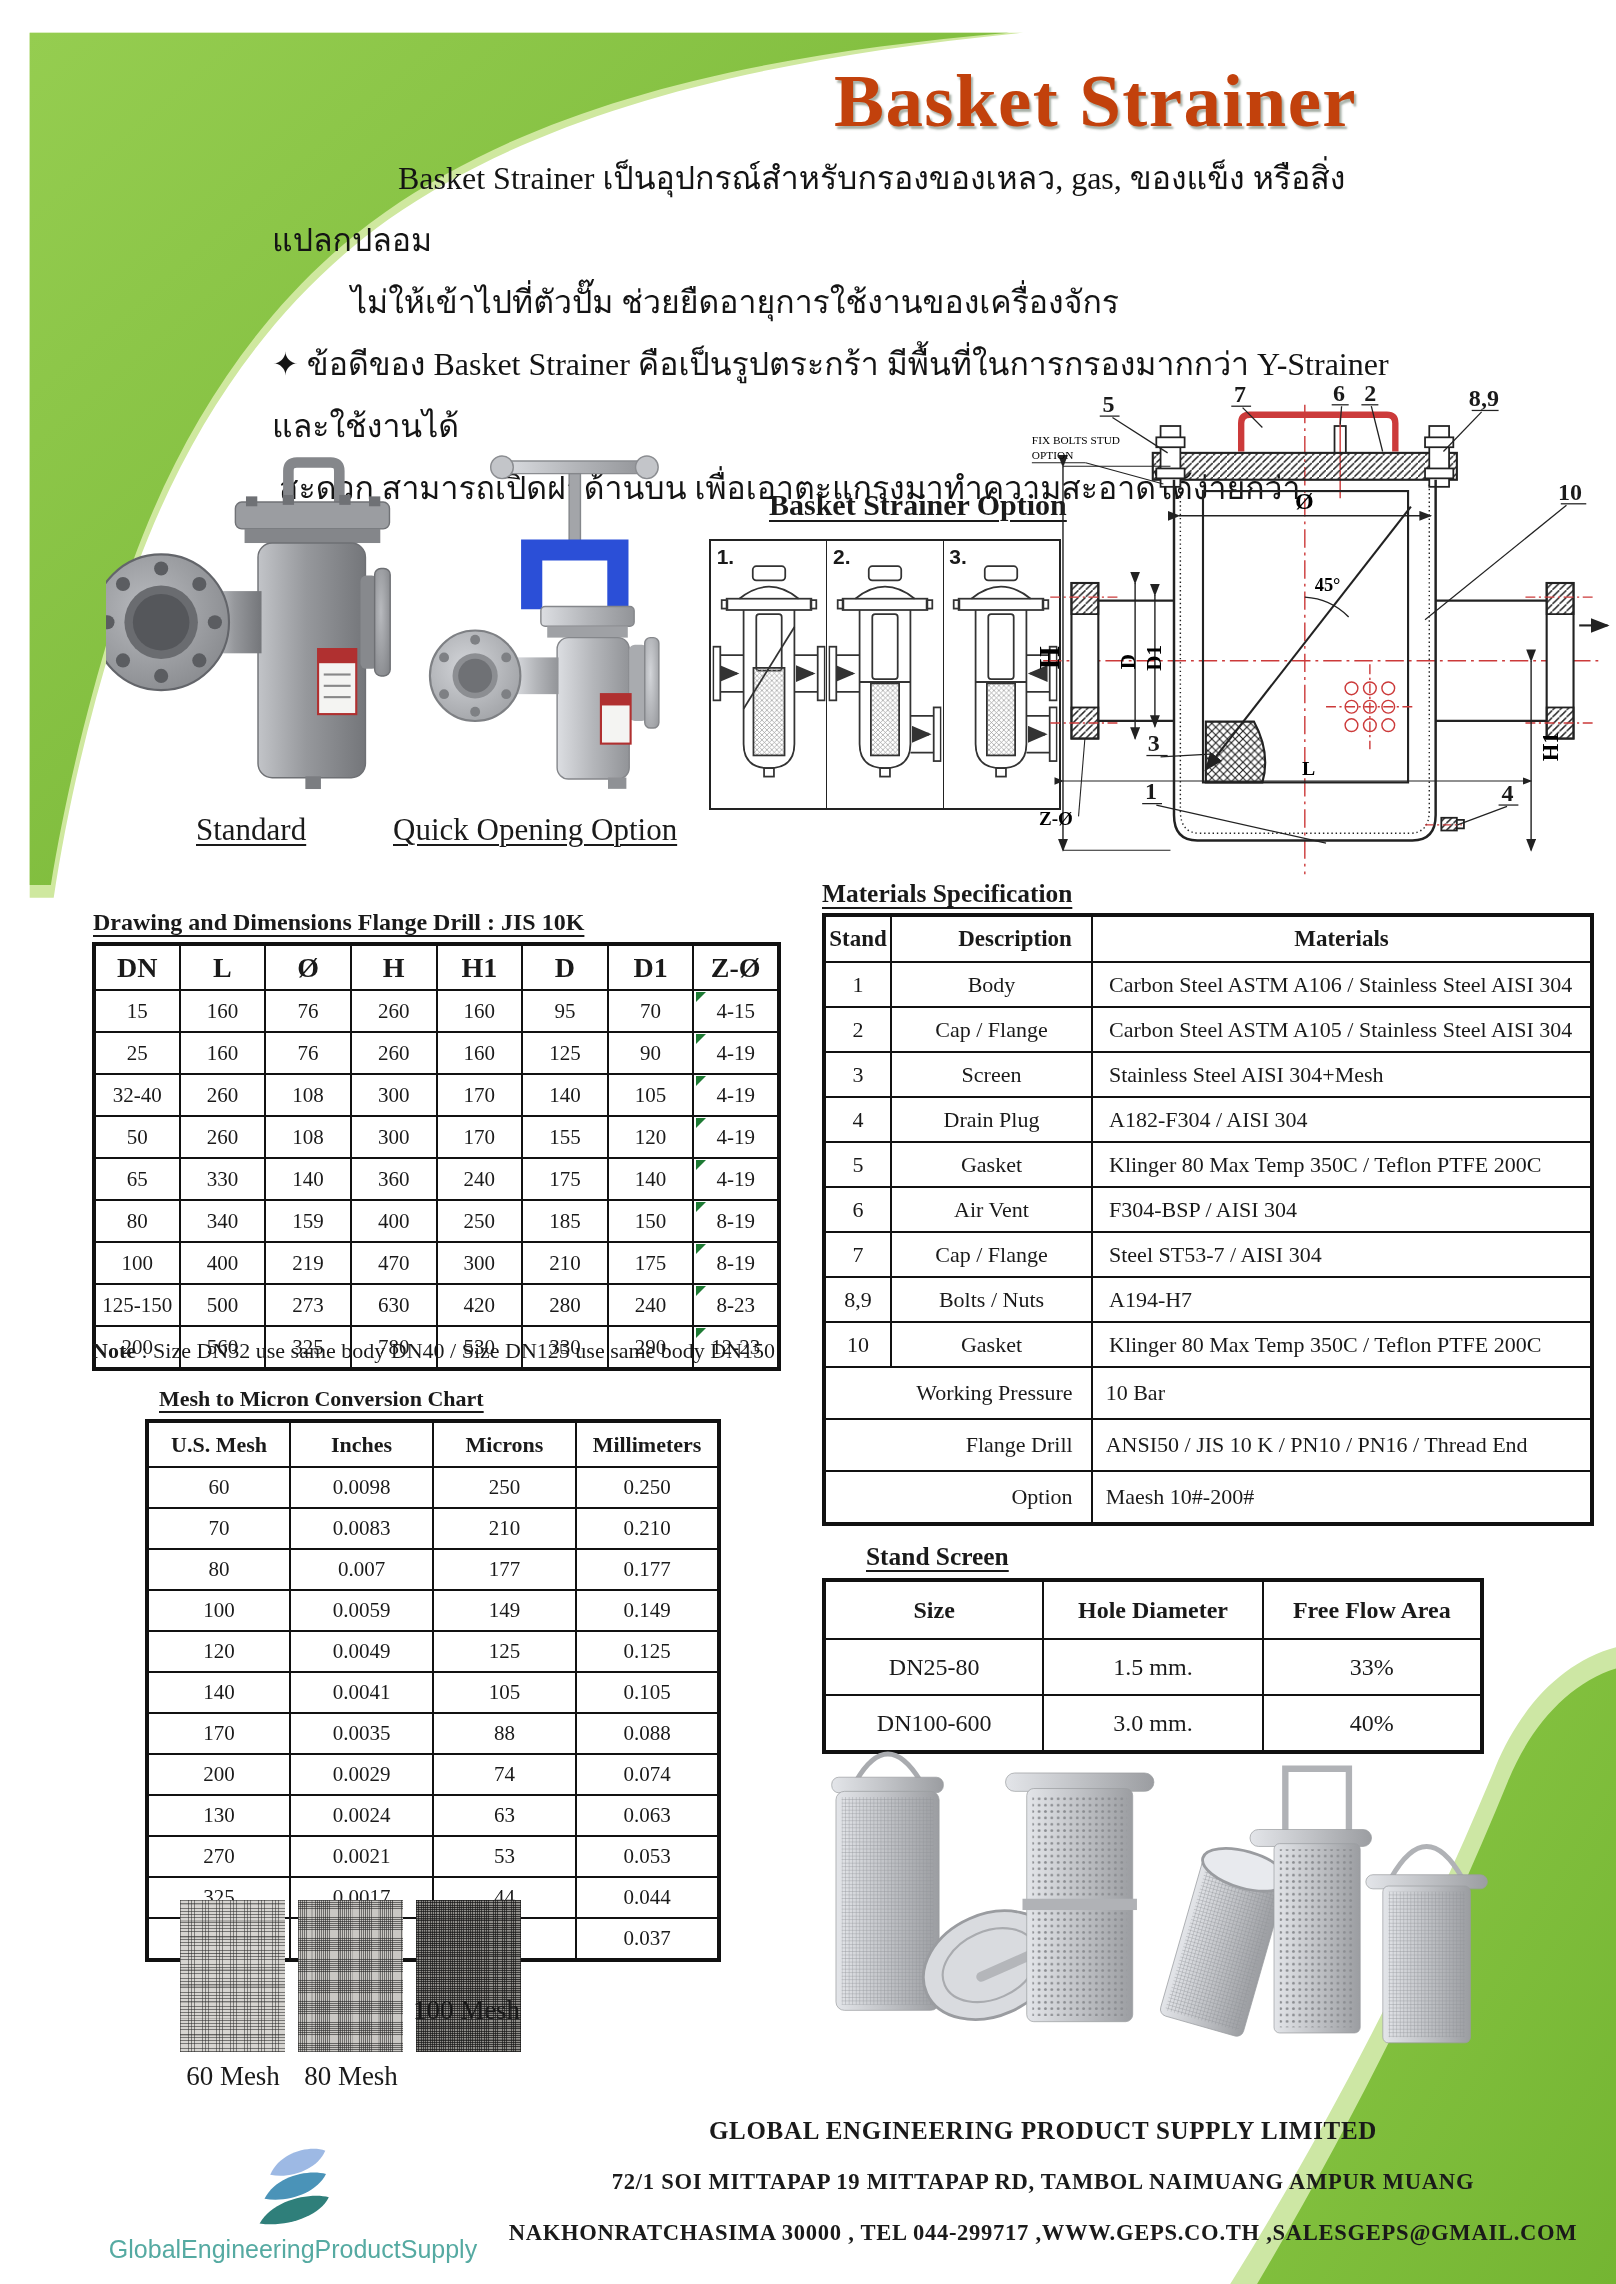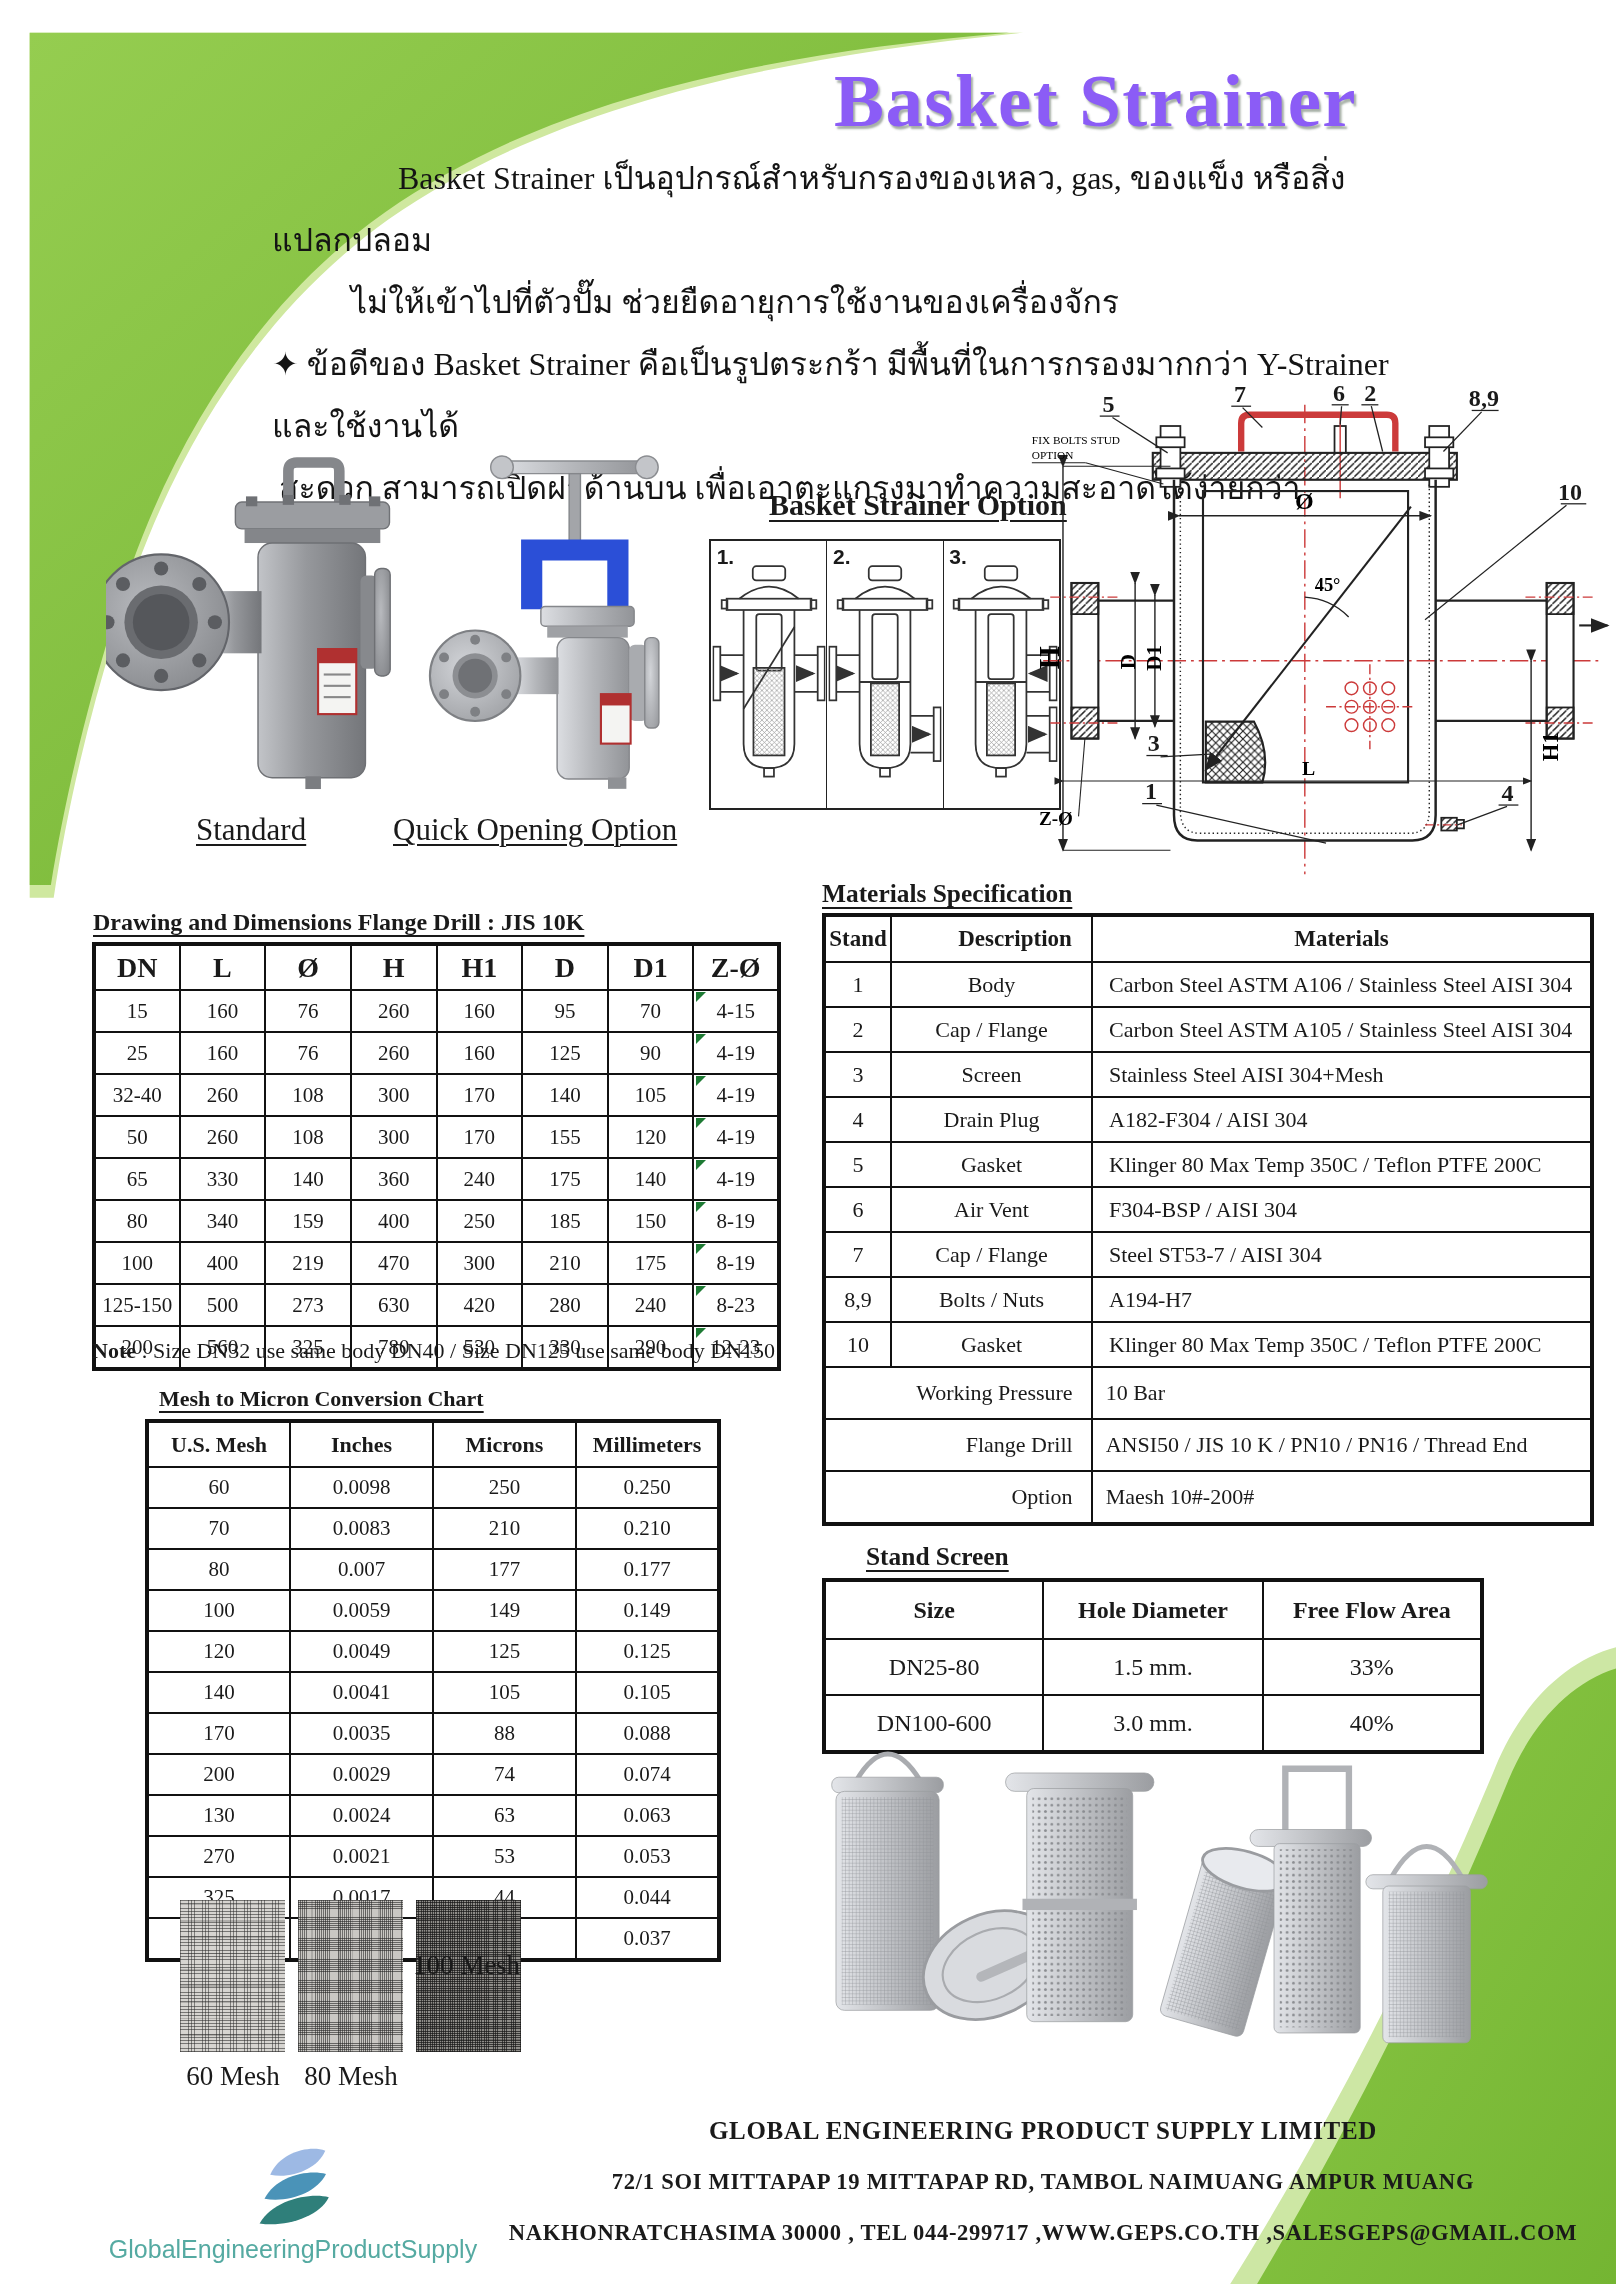--- a/index.html
+++ b/index.html
@@ -1,20 +1,20 @@
 <!DOCTYPE html>
 <html style="font-size:11.3px"><head>
 <meta charset="utf-8">
 <style>
   html,body{margin:0;padding:0;background:#ffffff;}
   #page{position:relative;width:1617px;height:2284px;background:#ffffff;overflow:hidden;
         font-family:"Liberation Serif","DejaVu Serif",serif;color:#1a1a1a;}
   .abs{position:absolute;}
   
-  .page-title{font-size:75px;font-weight:bold;color:#8b5cf6;letter-spacing:1.4px;
+  .page-title{font-size:75px;font-weight:bold;color:#c2410c;letter-spacing:1.4px;
               text-shadow:2.1px 2.8px 2.1px rgba(60,80,60,.45);text-align:center;}
   .sec-head{font-weight:bold;text-decoration:underline;text-decoration-thickness:2.1px;text-underline-offset:5px;}
   
   .intro{width:1159px;font-size:32px;line-height:62px;color:#141414;}
   .intro .l1{text-indent:126px;}
   .intro .l2{text-indent:79px;}
   .intro .l4{text-indent:7px;}
   
   .prod-label{font-size:31px;text-decoration:underline;text-decoration-thickness:2.1px;text-underline-offset:4.2px;}
   
@@ -750,21 +750,21 @@
     <rect x="782" y="202" width="172" height="20" rx="10" fill="url(#bkg)" stroke="#9a9ca0"></rect>
     <rect x="806" y="218" width="124" height="222" rx="8" fill="url(#bkg)" stroke="#9a9ca0"></rect>
     <rect x="814" y="226" width="108" height="206" fill="url(#weave)"></rect>
   </svg>
 
   <div class="abs swatch sw60" style="left:180px;top:1900px"></div>
   <div class="abs swatch sw80" style="left:298px;top:1900px"></div>
   <div class="abs swatch sw100" style="left:416px;top:1900px"></div>
   <div class="abs swatch-label" style="left:171px;top:2061px;width:124px">60 Mesh</div>
   <div class="abs swatch-label" style="left:289px;top:2061px;width:124px">80 Mesh</div>
-  <div class="abs swatch-label" style="left:396px;top:1950px;width:141px">100 Mesh</div>
+  <div class="abs swatch-label" style="left:396px;top:1995px;width:141px">100 Mesh</div>
 
   <svg class="abs" style="left:249px;top:2145px" width="89" height="89" viewBox="0 0 126 126">
     <path d="M30,42 C44,10 86,0 108,8 C97,34 60,48 30,42 Z" fill="#9db9e4"></path>
     <path d="M22,76 C38,44 84,34 109,41 C96,68 54,82 22,76 Z" fill="#4a93b8"></path>
     <path d="M15,111 C34,77 88,67 113,74 C100,102 50,117 15,111 Z" fill="#2f7f7a"></path>
   </svg>
   <div class="abs logo-text" style="left:88px;top:2235px;width:410px;text-align:center">GlobalEngineeringProductSupply</div>
 
   <div class="abs footer-line f1" style="left:467px;top:2117px;width:1152px;text-align:center">GLOBAL  ENGINEERING   PRODUCT  SUPPLY  LIMITED</div>
   <div class="abs footer-line f2" style="left:467px;top:2169px;width:1152px;text-align:center">72/1 SOI  MITTAPAP 19 MITTAPAP  RD, TAMBOL NAIMUANG   AMPUR MUANG</div>

